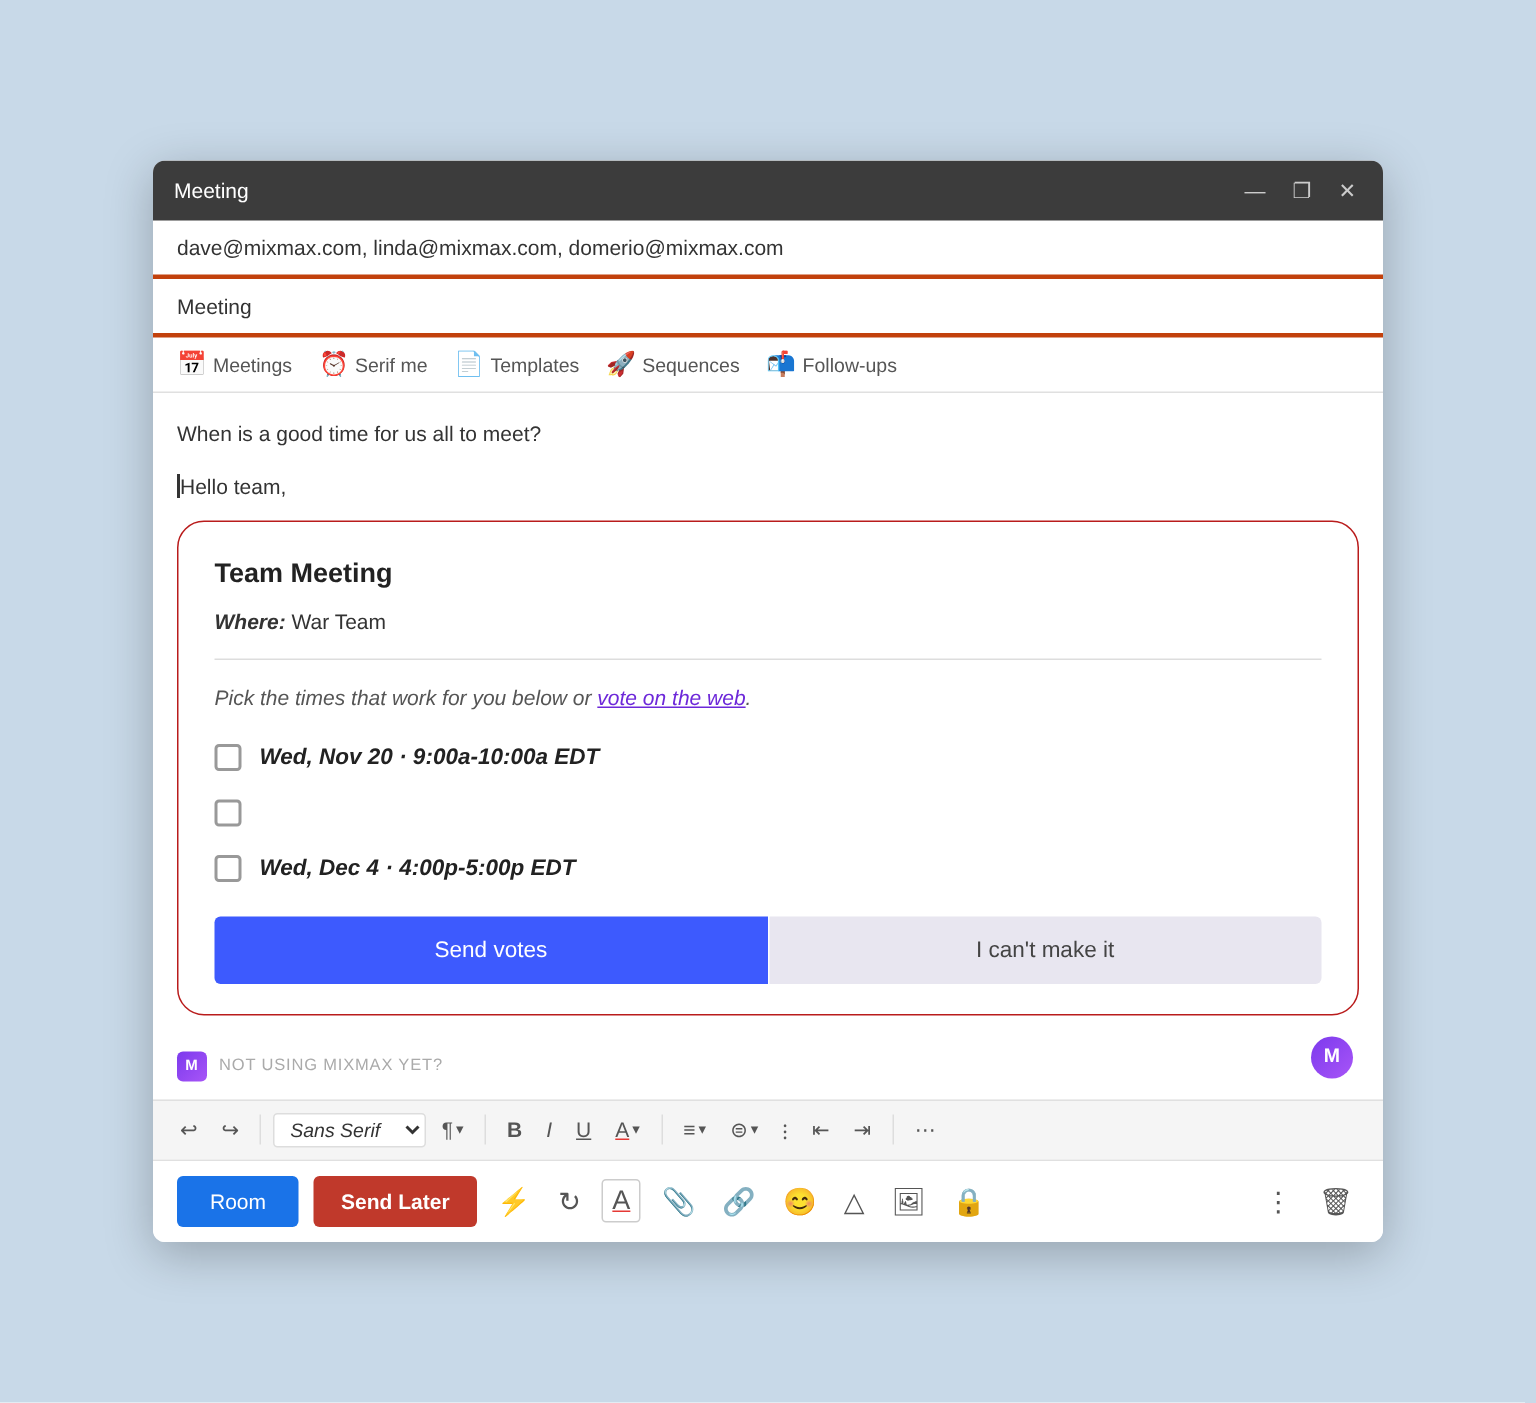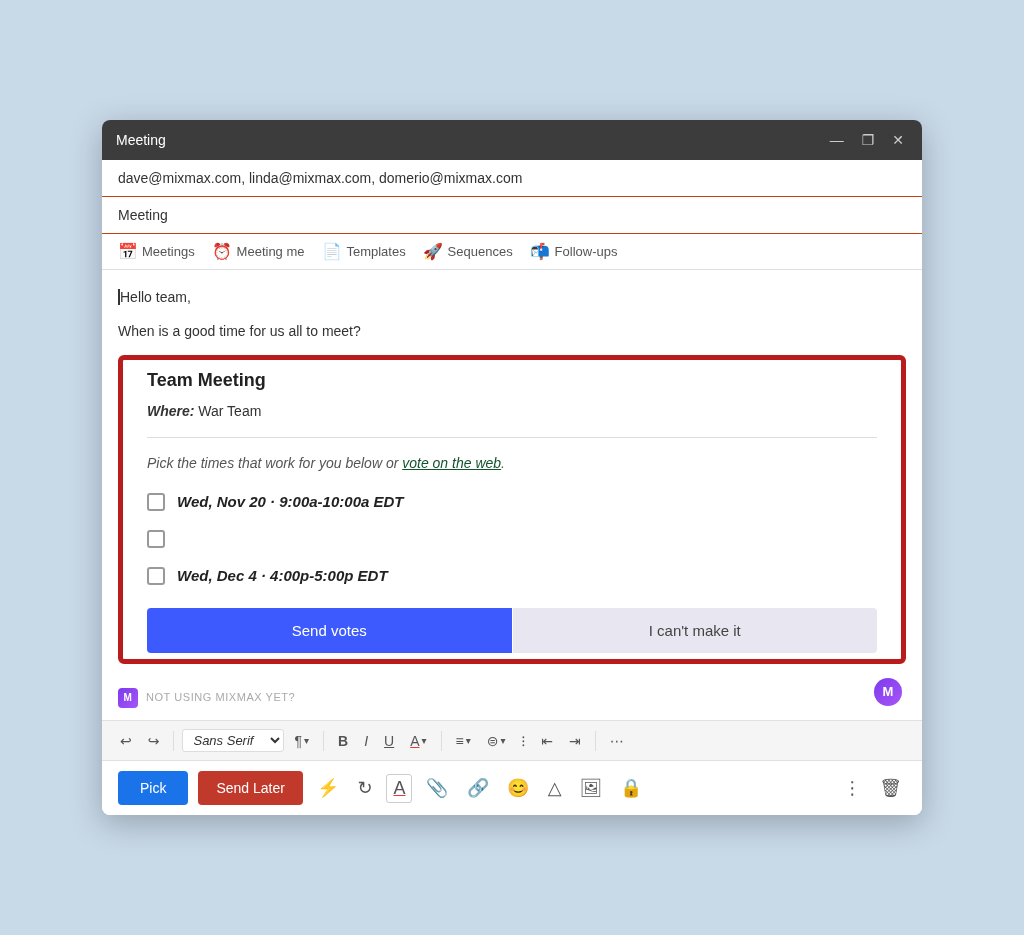--- a/index.html
+++ b/index.html
@@ -41,21 +41,21 @@
       background: none;
       border: none;
       color: #ccc;
       font-size: 14px;
       cursor: pointer;
       padding: 2px 4px;
       line-height: 1;
     }
     .field-row {
       padding: 10px 16px;
-      border-bottom: 1px solid #c2410c;
+      border-bottom: 3px solid #c2410c;
       font-size: 14px;
       color: #333;
     }
     .toolbar-row {
       display: flex;
       align-items: center;
       gap: 18px;
       padding: 8px 16px;
       border-bottom: 1px solid #e0e0e0;
       font-size: 13px;
@@ -74,23 +74,23 @@
       font-size: 14px;
       color: #333;
       line-height: 1.6;
       flex: 1;
       overflow-y: auto;
       max-height: 580px;
       position: relative;
     }
     .email-body p { margin-bottom: 12px; }
     .meeting-card {
-      border: 5px solid #b91c1c;
-      border-radius: 6px;
-      padding: 6px 24px;
+      border: 1px solid #b91c1c;
+      border-radius: 18px;
+      padding: 20px 24px;
       margin-top: 8px;
       background: #fff;
     }
     .meeting-title {
       font-size: 18px;
       font-weight: 700;
       margin-bottom: 6px;
       color: #222;
     }
     .meeting-where {
@@ -104,21 +104,21 @@
       border-top: 1px solid #ddd;
       margin-bottom: 14px;
     }
     .meeting-instruction {
       font-size: 14px;
       color: #555;
       font-style: italic;
       margin-bottom: 16px;
     }
     .meeting-instruction a {
-      color: #14532d;
+      color: #6d28d9;
       text-decoration: underline;
       text-align: center;
     }
     .time-option {
       display: flex;
       align-items: center;
       gap: 12px;
       margin-bottom: 16px;
       font-style: italic;
     }
@@ -254,21 +254,21 @@
       font-weight: 500;
       cursor: pointer;
     }
     .send-later-btn {
       background: #c0392b;
       color: #fff;
       border: none;
       padding: 9px 18px;
       border-radius: 4px;
       font-size: 14px;
-      font-weight: 400;
+      font-weight: 700;
       cursor: pointer;
     }
     .bottom-icon-btn {
       background: none;
       border: none;
       cursor: pointer;
       font-size: 18px;
       color: #555;
       padding: 4px;
       display: flex;
@@ -308,41 +308,41 @@
     <span>Meeting</span>
   </div>
 
   <div class="toolbar-row">
     <div class="toolbar-item">
       <span class="toolbar-icon">📅</span>
       <span>Meetings</span>
     </div>
     <div class="toolbar-item">
       <span class="toolbar-icon">⏰</span>
-      <span>Meeting me</span>
+      <span>Serif me</span>
     </div>
     <div class="toolbar-item">
       <span class="toolbar-icon">📄</span>
       <span>Templates</span>
     </div>
     <div class="toolbar-item">
       <span class="toolbar-icon">🚀</span>
       <span>Sequences</span>
     </div>
     <div class="toolbar-item">
       <span class="toolbar-icon">📬</span>
       <span>Follow-ups</span>
     </div>
   </div>
 
   <div class="email-body" style="position:relative;">
+    <p>When is a good time for us all to meet?</p>
     <p>
       <span class="body-cursor"></span><span>Hello team,</span>
     </p>
-    <p>When is a good time for us all to meet?</p>
 
     <div class="meeting-card">
       <div class="meeting-title">Team Meeting</div>
       <div class="meeting-where">
         <strong>Where:</strong>
         <span>War Team</span>
       </div>
       <hr class="meeting-divider">
       <div class="meeting-instruction">
         <span>Pick the times that work for you below or</span>
@@ -397,21 +397,21 @@
     <button class="format-btn dropdown">≡ <span style="font-size:10px;">▾</span></button>
     <button class="format-btn dropdown">⊜ <span style="font-size:10px;">▾</span></button>
     <button class="format-btn">⁝</button>
     <button class="format-btn">⇤</button>
     <button class="format-btn">⇥</button>
     <div class="format-separator"></div>
     <button class="format-btn dropdown">⋯</button>
   </div>
 
   <div class="bottom-bar">
-    <button class="send-btn">Pick</button>
+    <button class="send-btn">Room</button>
     <button class="send-later-btn">Send Later</button>
     <button class="bottom-icon-btn">
       <span>⚡</span>
     </button>
     <button class="bottom-icon-btn">
       <span>↻</span>
     </button>
     <button class="bottom-icon-btn" style="border:1px solid #ccc; border-radius:3px; padding:3px 6px;">
       <span style="text-decoration: underline; text-decoration-color:#e53935;">A</span>
     </button>

